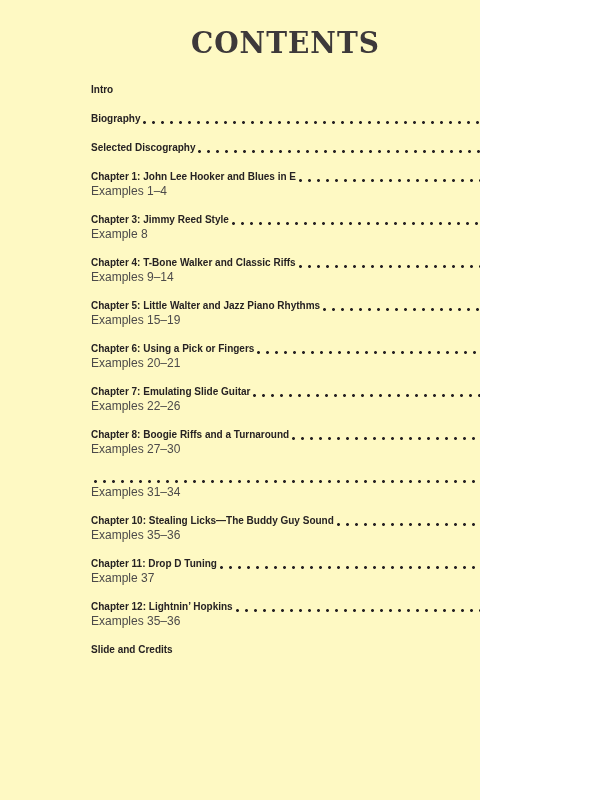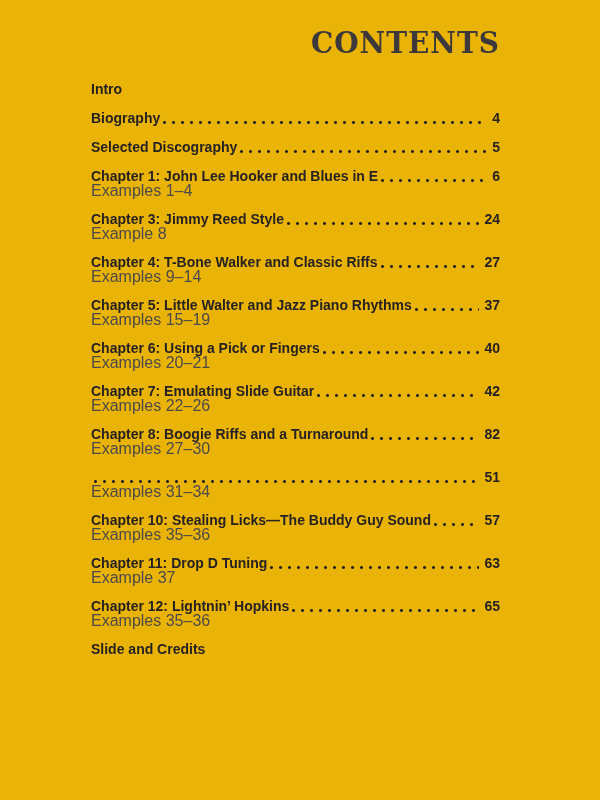--- a/index.html
+++ b/index.html
@@ -2,23 +2,23 @@
 <html><head>
 <meta charset="utf-8">
 <style>
   html, body {
     margin: 0;
     padding: 0;
     background: #ffffff;
   }
   .page {
     position: relative;
-    width: 600px;
+    width: 480px;
     height: 800px;
-    background: #eab308;
+    background: #fef9c3;
     font-family: "Liberation Sans", sans-serif;
     overflow: hidden;
   }
   .title {
     position: absolute;
     top: 26px;
     right: 100px;
     margin: 0;
     font-family: "DejaVu Serif", serif;
     font-weight: 800;
@@ -35,21 +35,21 @@
     left: 91px;
     width: 409px;
   }
   .entry {
     margin-bottom: 14px;
   }
   .row {
     display: flex;
     align-items: baseline;
     line-height: 15px;
-    font-size: 14px;
+    font-size: 10px;
     font-weight: bold;
     color: #262223;
   }
   .label {
     white-space: nowrap;
   }
   .dots {
     flex: 1 1 auto;
     position: relative;
     align-self: stretch;
@@ -64,21 +64,21 @@
     height: 3px;
     background-image: radial-gradient(circle at 1.5px 1.5px, #262223 1.25px, rgba(0,0,0,0) 1.6px);
     background-size: 9px 3px;
     background-repeat: repeat-x;
   }
   .page-num {
     white-space: nowrap;
   }
   .sub {
     margin-top: 0px;
-    font-size: 16px;
+    font-size: 12px;
     font-weight: normal;
     line-height: 14px;
     color: #4c4a4a;
   }
 </style>
 </head>
 <body>
 
 <div class="page">
   <h1 class="title">CONTENTS</h1>

